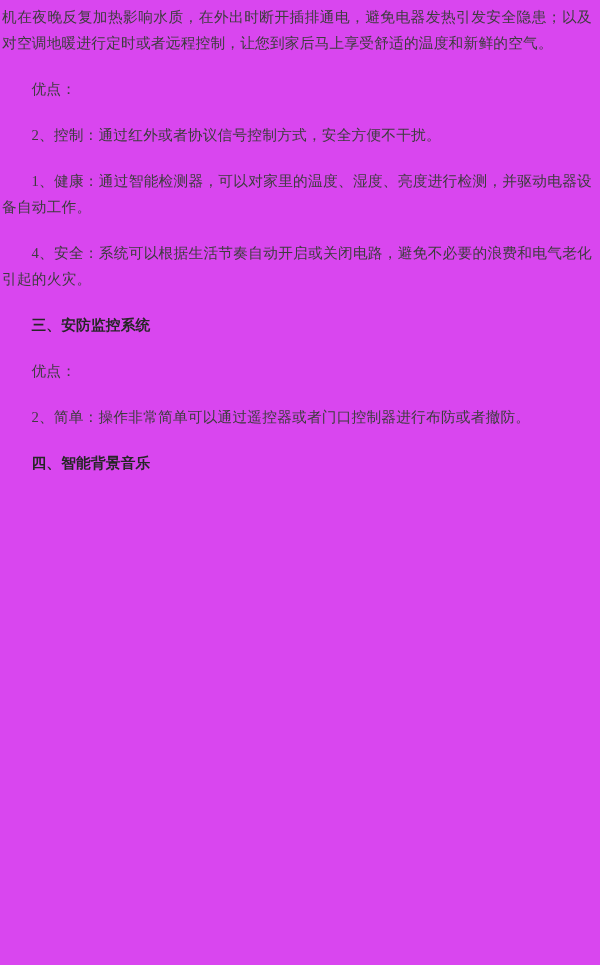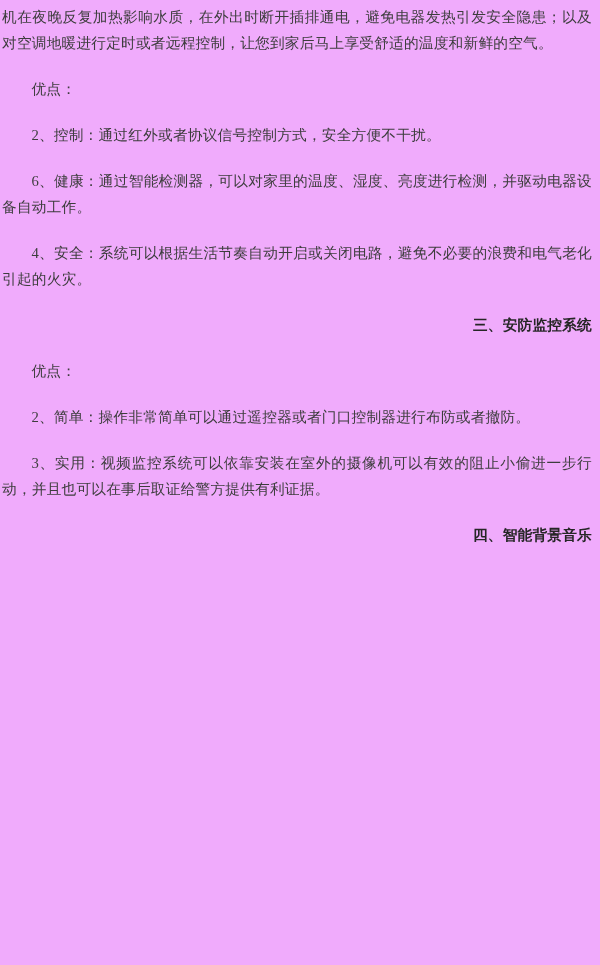--- a/index.html
+++ b/index.html
@@ -9,50 +9,49 @@
     overflow: hidden;
     background: #ffffff;
   }
   body {
     font-family: "Liberation Serif", "DejaVu Serif", serif;
   }
   .page {
     width: 600px;
     height: 965px;
     padding: 4px 8px 0 2px;
-    background: #f0abfc;
+    background: #d946ef;
   }
   .para {
     font-size: 14.7px;
     line-height: 26px;
     color: #3d3d3d;
     text-align: justify;
     text-indent: 2em;
     margin-bottom: 20px;
     letter-spacing: 0.2px;
   }
   .para.no-indent {
     text-indent: 0;
   }
   .para.heading {
     font-weight: 700;
     color: #262626;
-    text-align: right;
+    text-align: left;
   }
   .para:last-child {
     margin-bottom: 16px;
   }
 </style>
 </head>
 <body>
 
 <div class="page">
   <p class="para no-indent">机在夜晚反复加热影响水质，在外出时断开插排通电，避免电器发热引发安全隐患；以及对空调地暖进行定时或者远程控制，让您到家后马上享受舒适的温度和新鲜的空气。</p>
   <p class="para">优点：</p>
   <p class="para">2、控制：通过红外或者协议信号控制方式，安全方便不干扰。</p>
-  <p class="para">6、健康：通过智能检测器，可以对家里的温度、湿度、亮度进行检测，并驱动电器设备自动工作。</p>
+  <p class="para">1、健康：通过智能检测器，可以对家里的温度、湿度、亮度进行检测，并驱动电器设备自动工作。</p>
   <p class="para">4、安全：系统可以根据生活节奏自动开启或关闭电路，避免不必要的浪费和电气老化引起的火灾。</p>
   <p class="para heading">三、安防监控系统</p>
   <p class="para">优点：</p>
   <p class="para">2、简单：操作非常简单可以通过遥控器或者门口控制器进行布防或者撤防。</p>
-  <p class="para">3、实用：视频监控系统可以依靠安装在室外的摄像机可以有效的阻止小偷进一步行动，并且也可以在事后取证给警方提供有利证据。</p>
   <p class="para heading">四、智能背景音乐</p>
 </div>
 
 </body></html>

